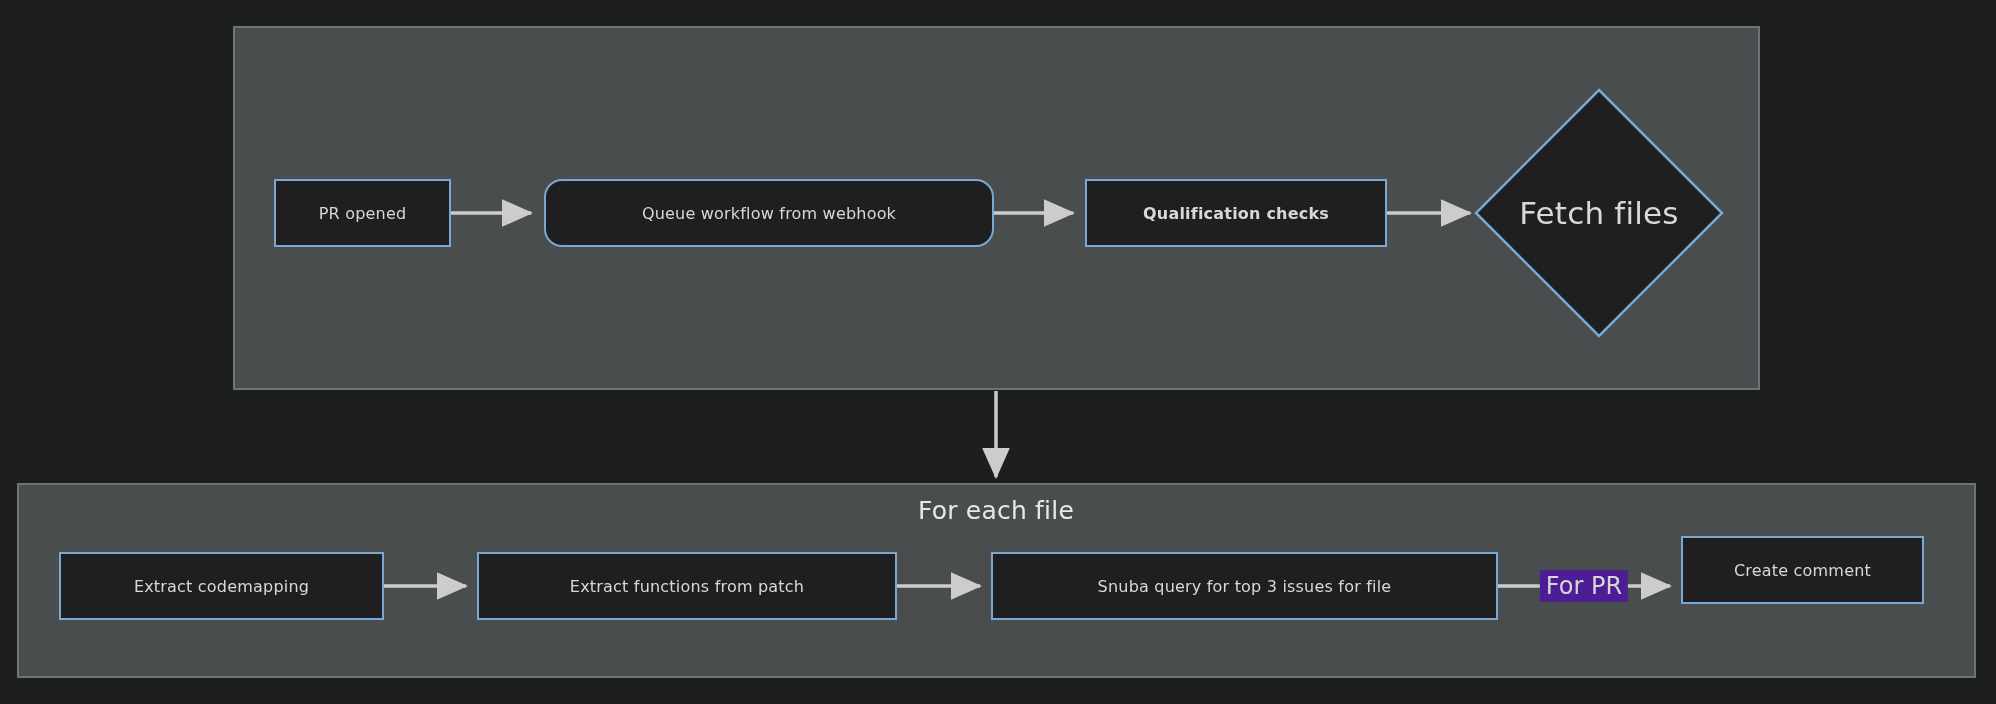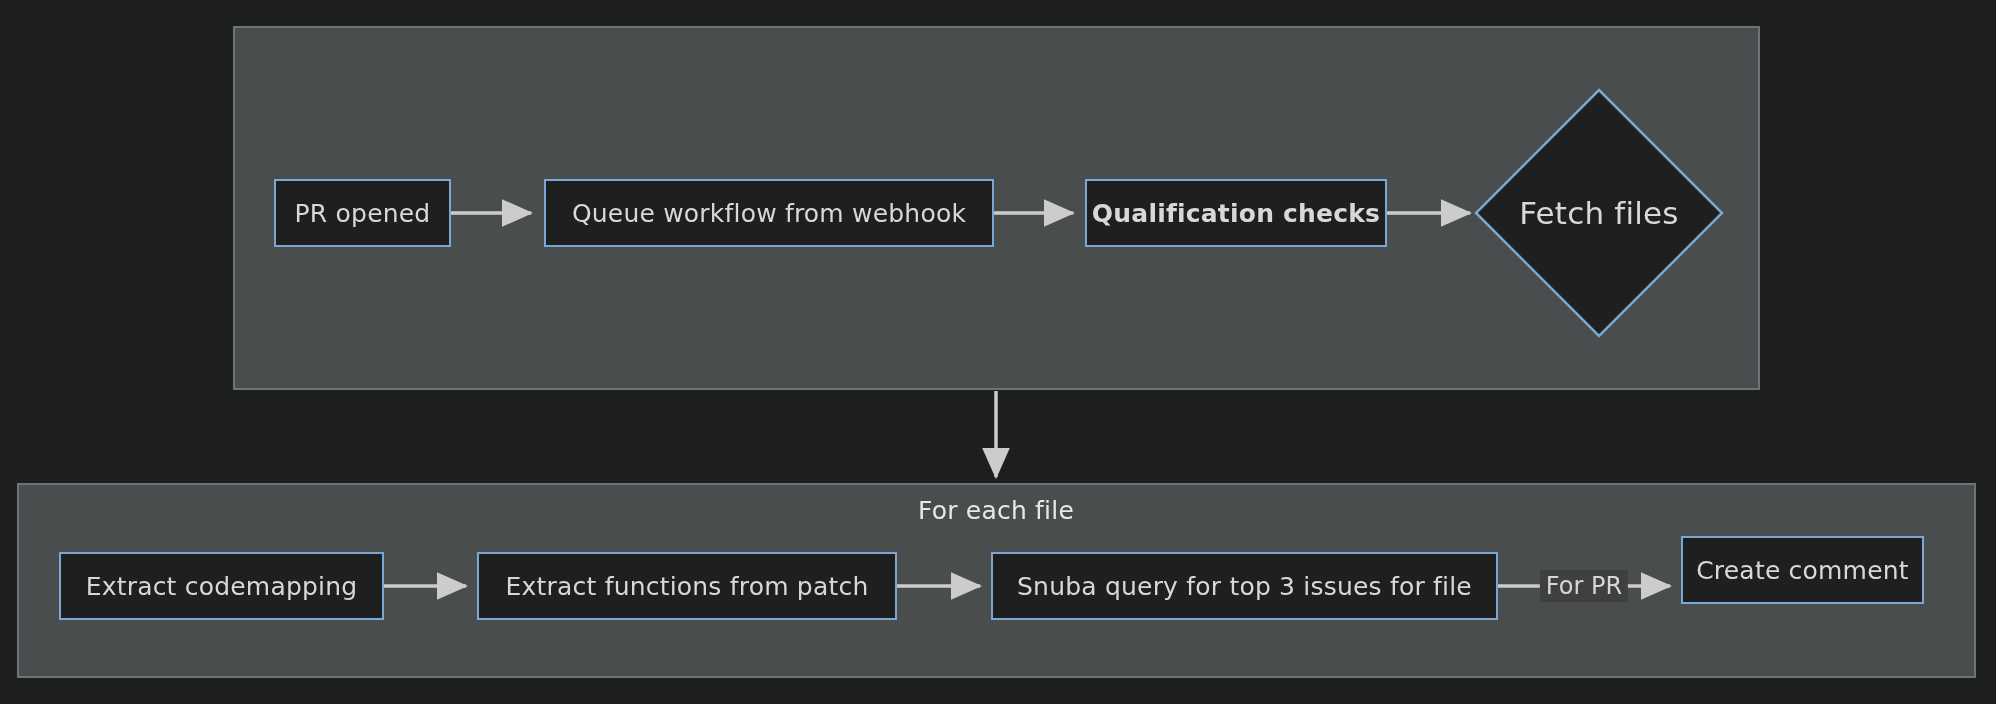--- a/index.html
+++ b/index.html
@@ -43,27 +43,27 @@
   }
   .node {
     position: absolute;
     background: #1f1f1f;
     border: 2px solid #7aa7d4;
     color: #d8d8d8;
     display: flex;
     align-items: center;
     justify-content: center;
     box-sizing: border-box;
-    font-size: 25px;
+    font-size: 16px;
     letter-spacing: 0.2px;
     white-space: nowrap;
     padding: 0 14px;
   }
   .node.rounded {
-    border-radius: 0;
+    border-radius: 18px;
   }
   .diamond-wrap {
     position: absolute;
   }
   .diamond-label {
     position: absolute;
     left: 0;
     top: 0;
     width: 100%;
     height: 100%;
@@ -71,21 +71,21 @@
     align-items: center;
     justify-content: center;
     color: #d8d8d8;
     font-size: 31px;
     letter-spacing: 0.2px;
     white-space: nowrap;
     pointer-events: none;
   }
   .edge-label {
     position: absolute;
-    background: #404040;
+    background: #4c1d95;
     color: #d6d6d6;
     font-size: 24px;
     line-height: 1;
     padding: 4px 6px;
     white-space: nowrap;
     transform: translate(-50%, -50%);
   }
 </style>
 </head>
 <body>

